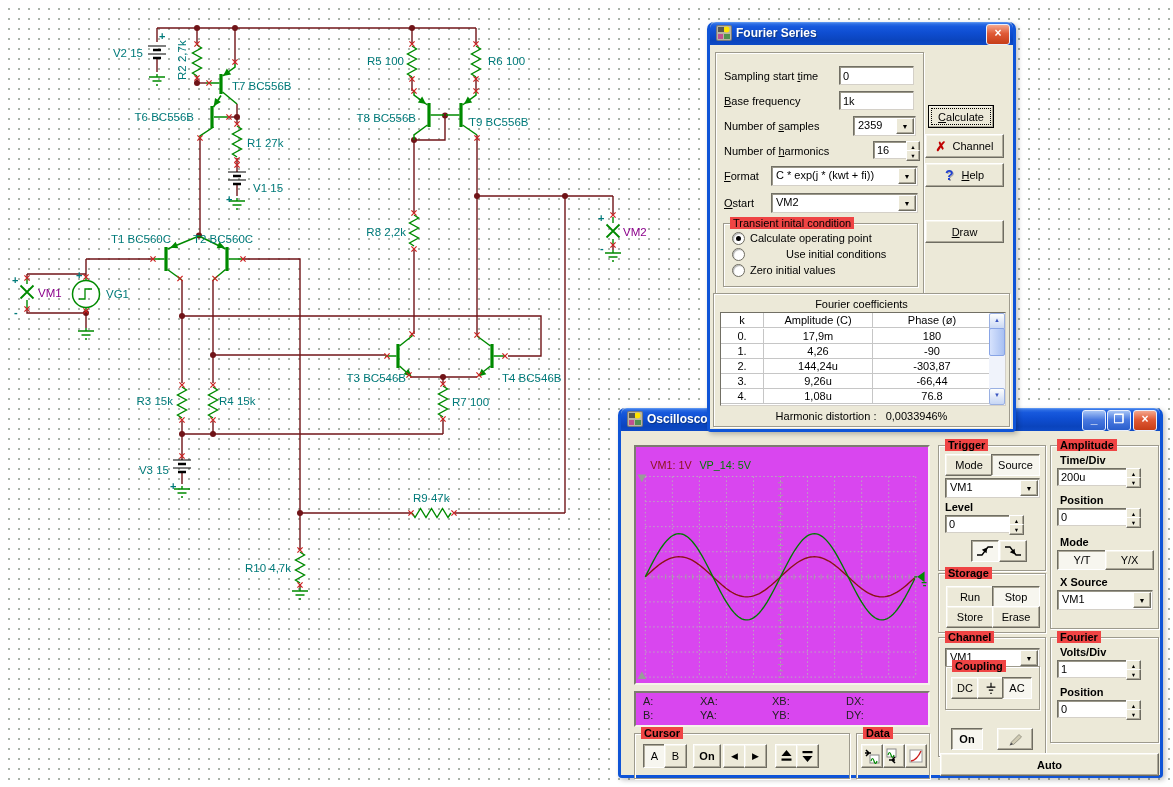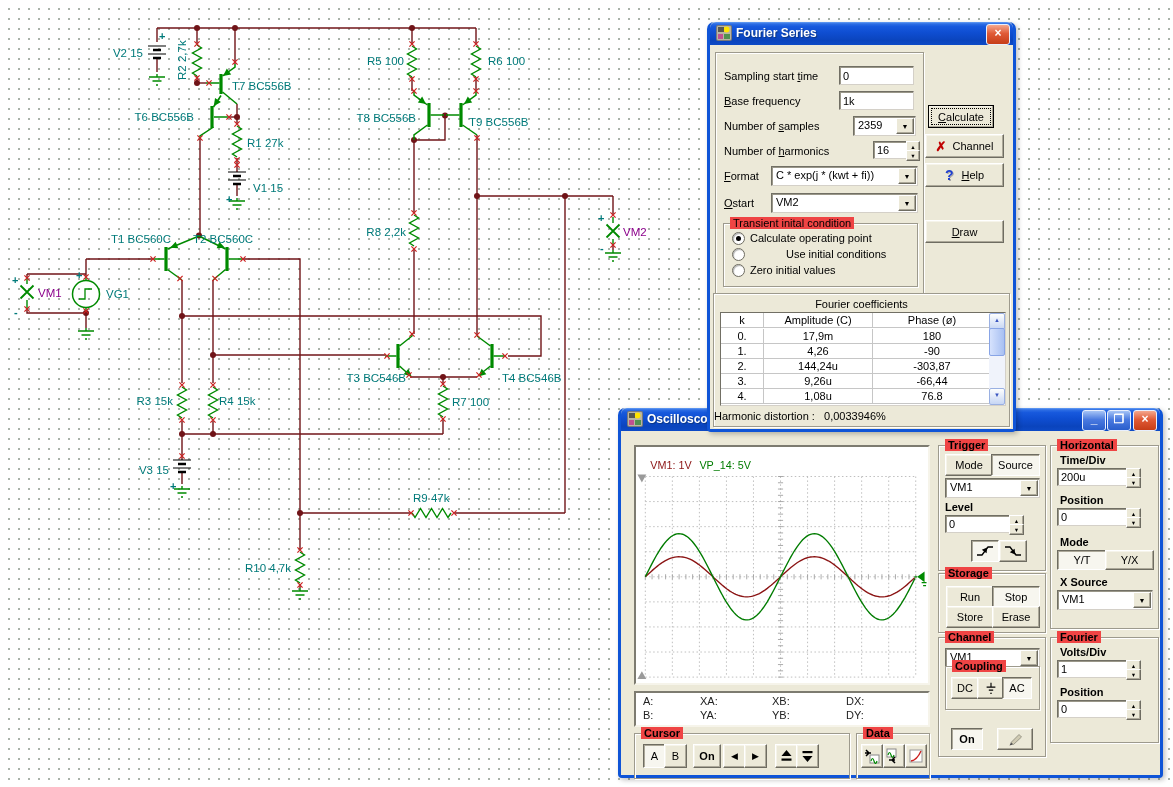--- a/index.html
+++ b/index.html
@@ -59,21 +59,21 @@
   .frow{position:absolute;left:0;height:15px;display:flex;}
   .frow span{display:inline-block;text-align:center;border-right:1px solid #c6c6c6;border-bottom:1px solid #c6c6c6;
     font-size:11px;line-height:15px;overflow:hidden;}
   .c0{width:42px;} .c1{width:108px;} .c2{width:118px;border-right:none!important;}
   .sbar{position:absolute;right:0;top:0;bottom:0;width:16px;background:#f0f3fb;}
   .sbtn{position:absolute;left:0;right:0;height:15px;background:linear-gradient(#fdfefe,#c7d6f4);
     border:1px solid #9ab0e2;border-radius:2px;text-align:center;font-size:6px;line-height:13px;color:#3a55c0;}
   .sthumb{position:absolute;left:0;right:0;background:linear-gradient(90deg,#d6e2fd,#a8c0f2);border:1px solid #88a4e6;border-radius:2px;}
 
   
-  .sunk{position:absolute;background:#ffffff;border:2px solid;border-color:#7d7b70 #f6f4ea #f6f4ea #7d7b70;text-decoration:underline;}
+  .sunk{position:absolute;background:#d946ef;border:2px solid;border-color:#7d7b70 #f6f4ea #f6f4ea #7d7b70;text-decoration:underline;}
   .ro{position:absolute;font-size:11px;white-space:nowrap;color:#222;}
 </style>
 </head>
 <body>
 
 <div id="canvas">
 
 <svg width="1173" height="787">
   <defs>
     <path id="rx" d="M-2.6 -2.6 L2.6 2.6 M-2.6 2.6 L2.6 -2.6" stroke="#cc2222" stroke-width="1.2" fill="none"></path>
@@ -628,21 +628,21 @@
         </div>
       <div class="btn" style="left:58px;top:90px;width:34px;height:20px;">
         <svg width="18" height="14" viewBox="0 0 18 14">
           <path d="M5 12 L13 4 L15.5 6.5 L7.5 14 Z" fill="#cfcab2" stroke="#8a8878" stroke-width="0.8" transform="translate(0,-1.5)"></path>
           <path d="M5 10.5 L3.5 13.5 L7 12.5 Z" fill="#4a4a4a"></path>
         </svg>
       </div>
     </div>
 
     <div class="gbox" style="left:429px;top:14px;width:107px;height:182px;">
-      <span class="glab bold">Horizontal</span>
+      <span class="glab bold">Amplitude</span>
       <span class="lbl bold" style="left:9px;top:8px;">Time/Div</span>
       <input class="tin" style="left: 6px; top: 22px; width: 62px; height: 12px;" value="200u">
       <div class="spin" style="left:75px;top:22px;height:18px;">
           <div>
             <span>▲</span>
           </div>
           <div>
             <span>▼</span>
           </div>
         </div>
@@ -687,20 +687,23 @@
       <div class="spin" style="left:75px;top:62px;height:18px;">
           <div>
             <span>▲</span>
           </div>
           <div>
             <span>▼</span>
           </div>
         </div>
     </div>
 
+    <div class="btn" style="left:319px;top:322px;width:217px;height:21px;">
+        <span class="bold">Auto</span>
+      </div>
   </div>
 </div>
 
 <div class="xpwin" style="left:707px;top:22px;width:303px;height:407px;z-index:10;">
   <div class="tb">
     <svg class="appicon" viewBox="0 0 16 16">
       <rect x="0" y="0" width="16" height="16" rx="2" fill="#7a7a7a"></rect>
       <rect x="1" y="1" width="14" height="14" rx="1" fill="#b8b4a4"></rect>
       <circle cx="10.5" cy="4.5" r="3" fill="#ffe400"></circle>
       <rect x="2" y="2" width="6" height="5" fill="#585850"></rect>
@@ -806,18 +809,18 @@
             <span class="c0">4.</span>
             <span class="c1">1,08u</span>
             <span class="c2">76.8</span>
           </div>
         <div class="sbar">
           <div class="sbtn" style="top:0;"><span>▲</span></div>
           <div class="sthumb" style="top:15px;height:26px;"></div>
           <div class="sbtn" style="bottom:0;"><span>▼</span></div>
         </div>
       </div>
-      <div class="lbl" style="left:0;right:0;top:116px;">
+      <div class="lbl" style="left:0;right:0;top:116px;text-align:center;">
         <span>Harmonic distortion :</span>&nbsp;&nbsp;&nbsp;<span>0,0033946%</span>
       </div>
     </div>
   </div>
 </div>
 
 </body></html>

